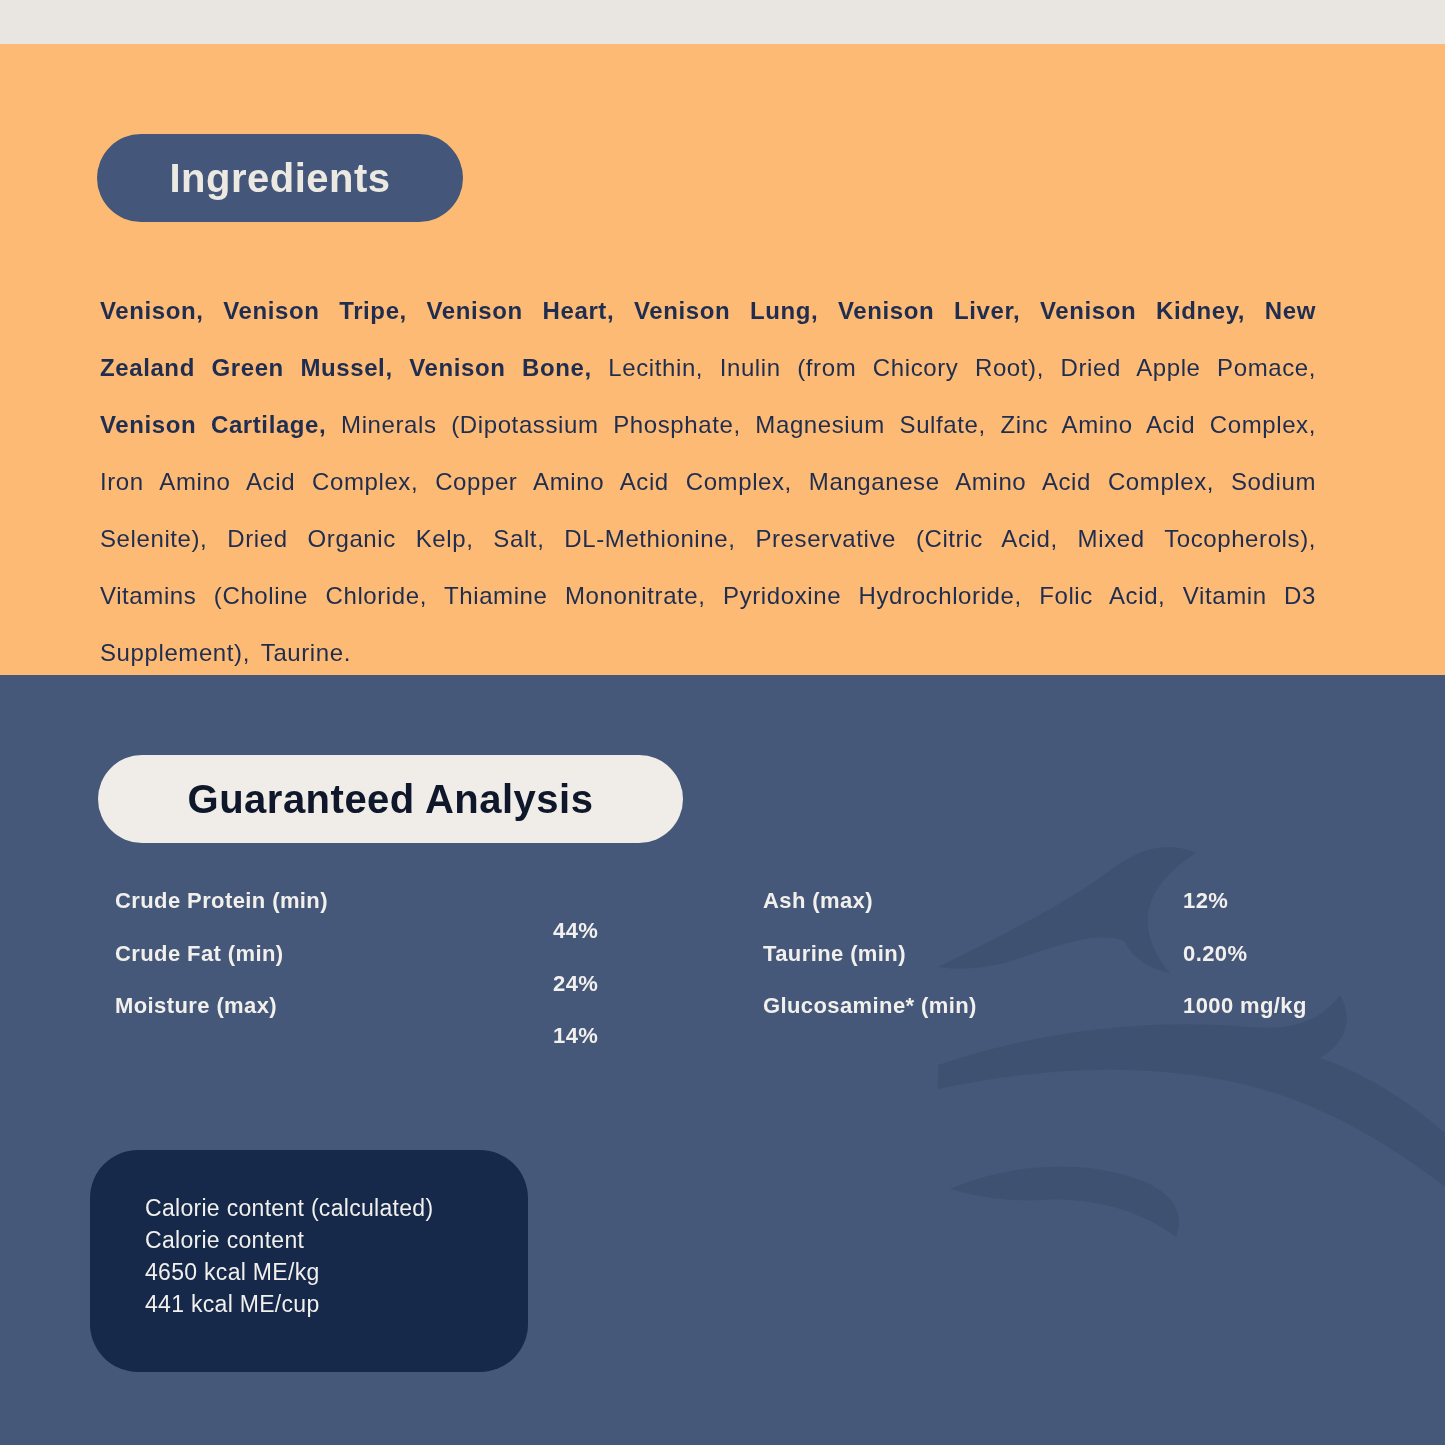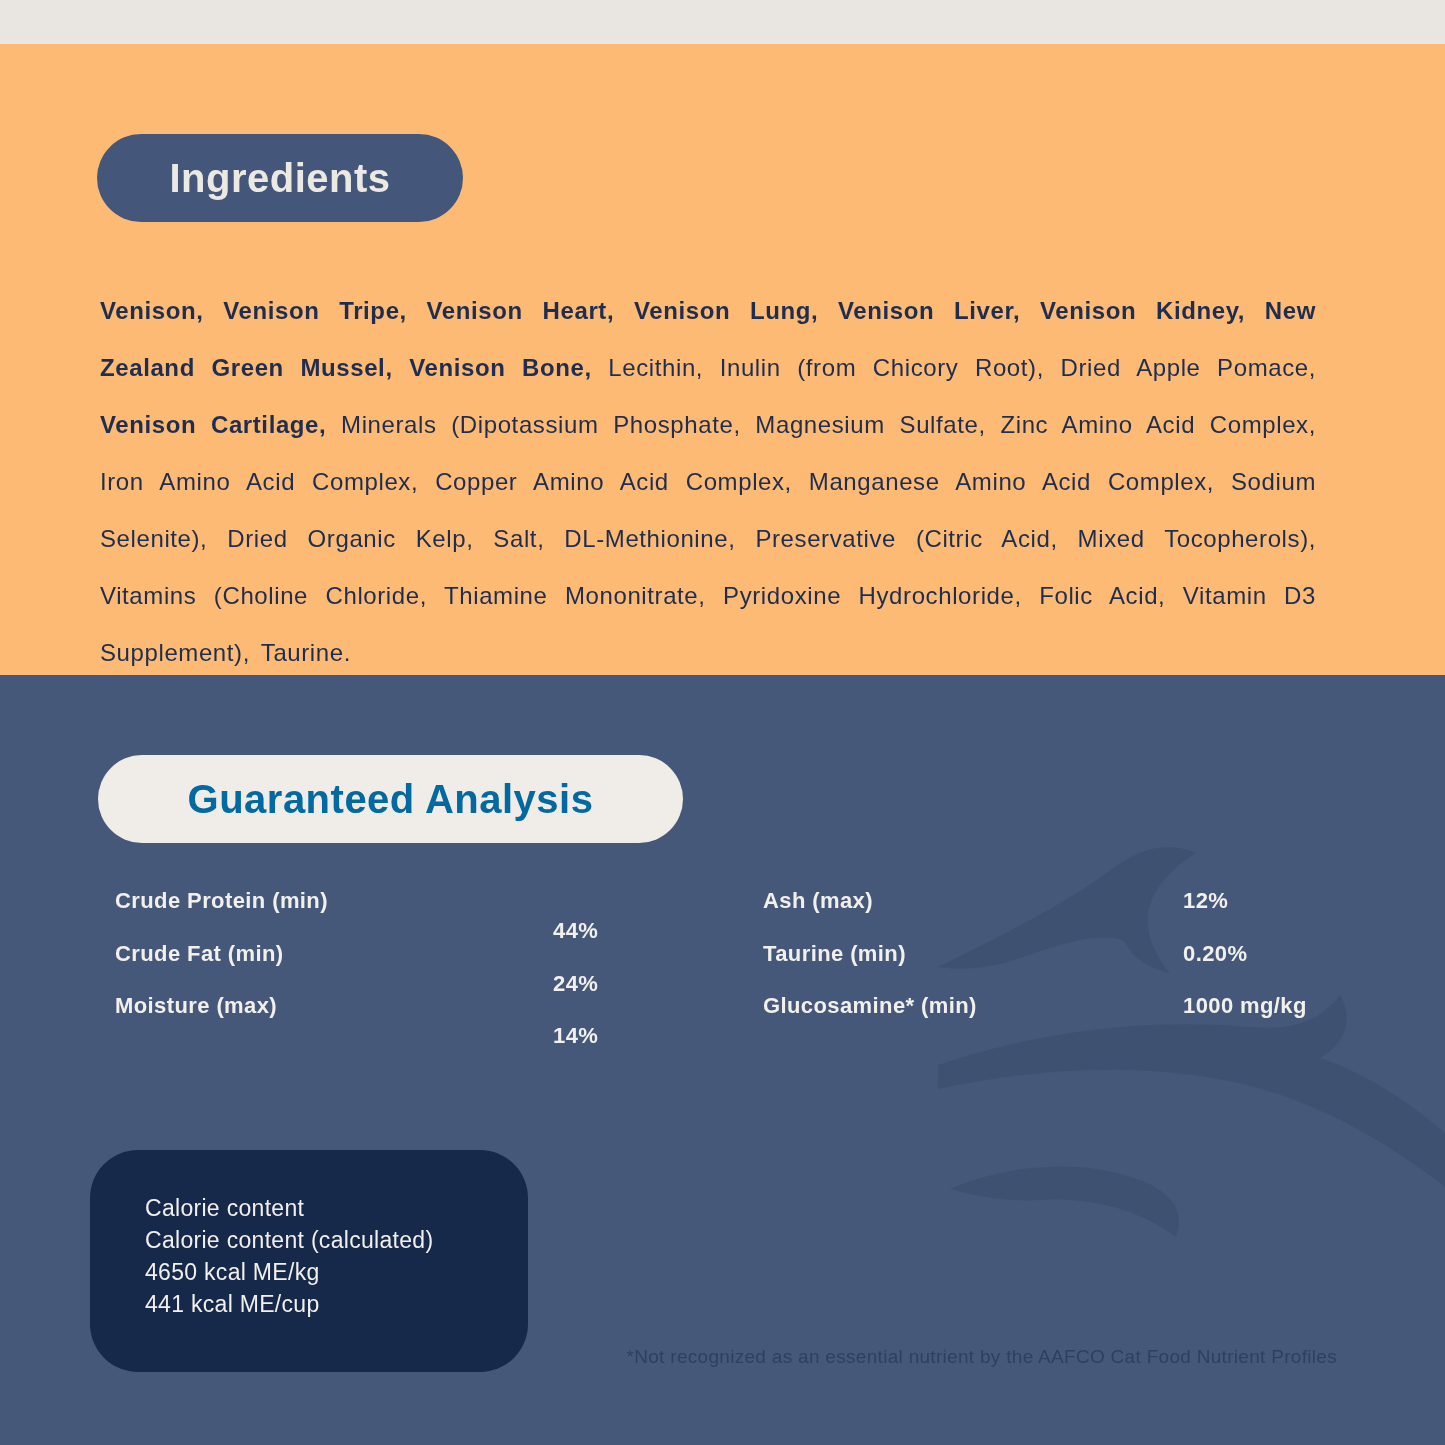--- a/index.html
+++ b/index.html
@@ -31,21 +31,21 @@
   
   .analysis-section{
     position:absolute;left:0;top:675px;width:1445px;height:770px;
     background:#46587a;overflow:hidden;
   }
   .wave-svg{position:absolute;left:0;top:0;width:1445px;height:770px;}
   .pill-analysis{
     position:absolute;left:98px;top:80px;width:585px;height:88px;
     background:#f0ede8;border-radius:44px;
     display:flex;align-items:center;justify-content:center;
-    color:#0369a1;font-size:40px;font-weight:bold;letter-spacing:0.5px;
+    color:#0f172a;font-size:40px;font-weight:bold;letter-spacing:0.5px;
   }
   .ga-col{position:absolute;top:213px;}
   .ga-col-left{left:115px;width:620px;}
   .ga-col-right{left:763px;width:640px;}
   .ga-row{position:relative;height:52.5px;}
   .ga-label,.ga-value{
     position:absolute;top:0;color:#f2f0ec;
     font-size:22px;font-weight:bold;letter-spacing:0.4px;white-space:nowrap;
   }
   .ga-label{left:0;}
@@ -133,25 +133,24 @@
         <span class="ga-value">0.20%</span>
       </div>
       <div class="ga-row">
         <span class="ga-label">Glucosamine* (min)</span>
         <span class="ga-value">1000 mg/kg</span>
       </div>
     </div>
 
     <div class="calorie-box">
       <div class="calorie-titles">
+        <div>Calorie content (calculated)</div>
         <div>Calorie content</div>
-        <div>Calorie content (calculated)</div>
       </div>
       <div class="calorie-values">
         <div>4650 kcal ME/kg</div>
         <div>441 kcal ME/cup</div>
       </div>
     </div>
 
-    <div class="footnote">*Not recognized as an essential nutrient by the AAFCO Cat Food Nutrient Profiles</div>
 
   </section>
 </div>
 
 </body></html>

